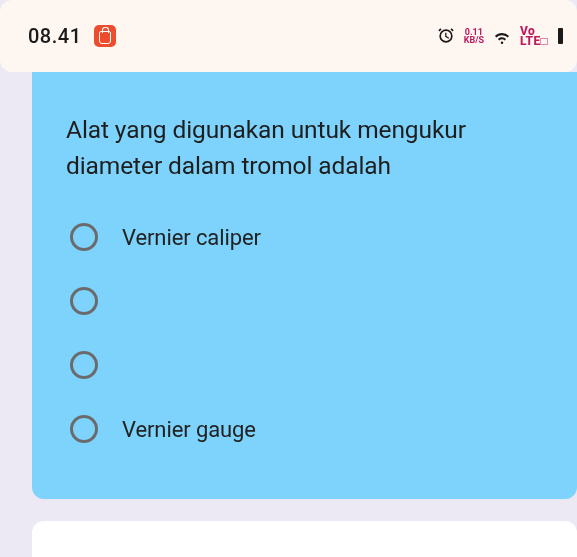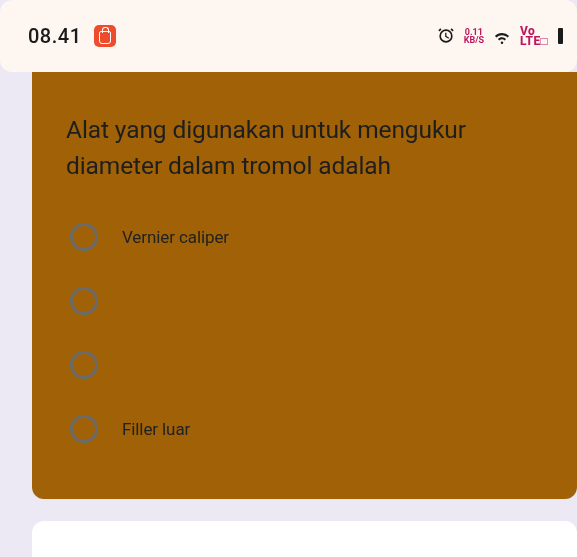--- a/index.html
+++ b/index.html
@@ -81,21 +81,21 @@
     width: 5px;
     height: 16px;
     background: #1a1a1a;
     border-radius: 1px;
     margin-left: 2px;
   }
   .content-area {
     padding: 0 0 0 32px;
   }
   .card {
-    background: #a16207;
+    background: #7dd3fc;
     border-radius: 0 0 12px 12px;
     padding: 40px 30px 56px 34px;
     margin-bottom: 22px;
     box-shadow: 0 1px 2px rgba(0,0,0,0.02);
   }
   .card-next {
     background: #ffffff;
     border-radius: 12px 12px 0 0;
     height: 40px;
   }
@@ -119,21 +119,21 @@
     cursor: pointer;
   }
   .radio {
     width: 28px;
     height: 28px;
     border: 3px solid #6b6b6b;
     border-radius: 50%;
     flex-shrink: 0;
   }
   .option-label {
-    font-size: 17px;
+    font-size: 22px;
     color: #222;
     letter-spacing: -0.1px;
   }
 </style>
 </head>
 <body>
 
 <div class="status-bar">
   <div class="status-left">
     <span class="clock">08.41</span>
@@ -173,18 +173,18 @@
         <span class="option-label">Vernier caliper</span>
       </label>
       <label class="option">
         <span class="radio"></span>
       </label>
       <label class="option">
         <span class="radio"></span>
       </label>
       <label class="option">
         <span class="radio"></span>
-        <span class="option-label">Filler luar</span>
+        <span class="option-label">Vernier gauge</span>
       </label>
     </div>
   </div>
   <div class="card-next"></div>
 </div>
 
 </body></html>

